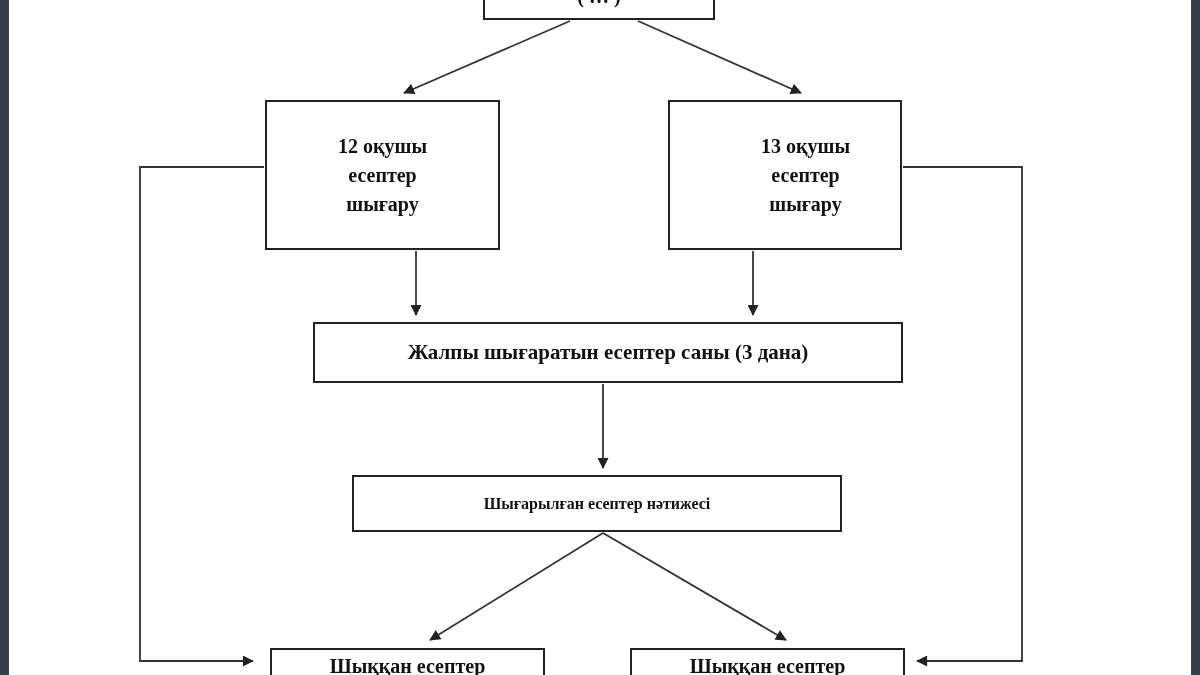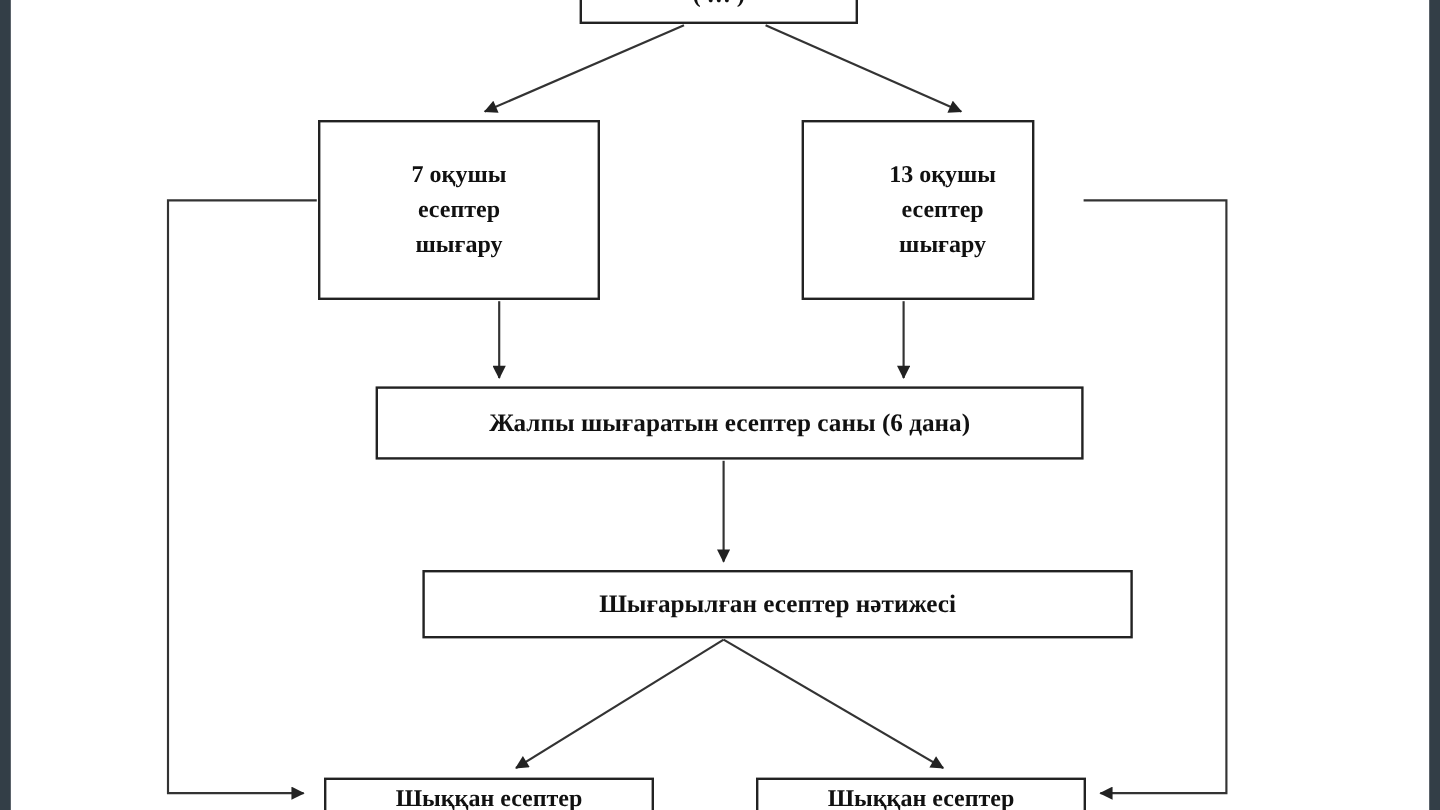--- a/index.html
+++ b/index.html
@@ -65,36 +65,36 @@
     text-align: center;
   }
 
   .student-box {
     width: 235px;
     height: 150px;
     font-size: 20px;
     line-height: 29px;
   }
   .student-box.left  { left: 265px; top: 100px; }
-  .student-box.right { left: 668px; top: 100px; width: 194px; padding-left: 41px; }
+  .student-box.right { left: 668px; top: 100px; width: 234px; padding-left: 41px; }
 
   .total-box {
     left: 313px;
     top: 322px;
     width: 590px;
     height: 61px;
     font-size: 21px;
   }
 
   .result-box {
     left: 352px;
     top: 475px;
-    width: 592px;
+    width: 490px;
     height: 57px;
-    font-size: 21px;
+    font-size: 16px;
   }
 
   .bottom-box {
     width: 275px;
     height: 60px;
     top: 648px;
     justify-content: flex-start;
     padding-top: 3px;
     font-size: 20px;
     line-height: 26px;
@@ -127,33 +127,33 @@
       <polyline points="264,167 140,167 140,661 253,661" marker-end="url(#arrow)"></polyline>
       <polyline points="903,167 1022,167 1022,661 917,661" marker-end="url(#arrow)"></polyline>
     </g>
   </svg>
 
   <div class="box top-box">
     <span class="clip-text">( … )</span>
   </div>
 
   <div class="box student-box left">
-    <span>7 оқушы</span>
+    <span>12 оқушы</span>
     <span>есептер</span>
     <span>шығару</span>
   </div>
 
   <div class="box student-box right">
     <span>13 оқушы</span>
     <span>есептер</span>
     <span>шығару</span>
   </div>
 
   <div class="box total-box">
-    <span>Жалпы шығаратын есептер саны (6 дана)</span>
+    <span>Жалпы шығаратын есептер саны (3 дана)</span>
   </div>
 
   <div class="box result-box">
     <span>Шығарылған есептер нәтижесі</span>
   </div>
 
   <div class="box bottom-box left">
     <span>Шыққан есептер</span>
   </div>
 

